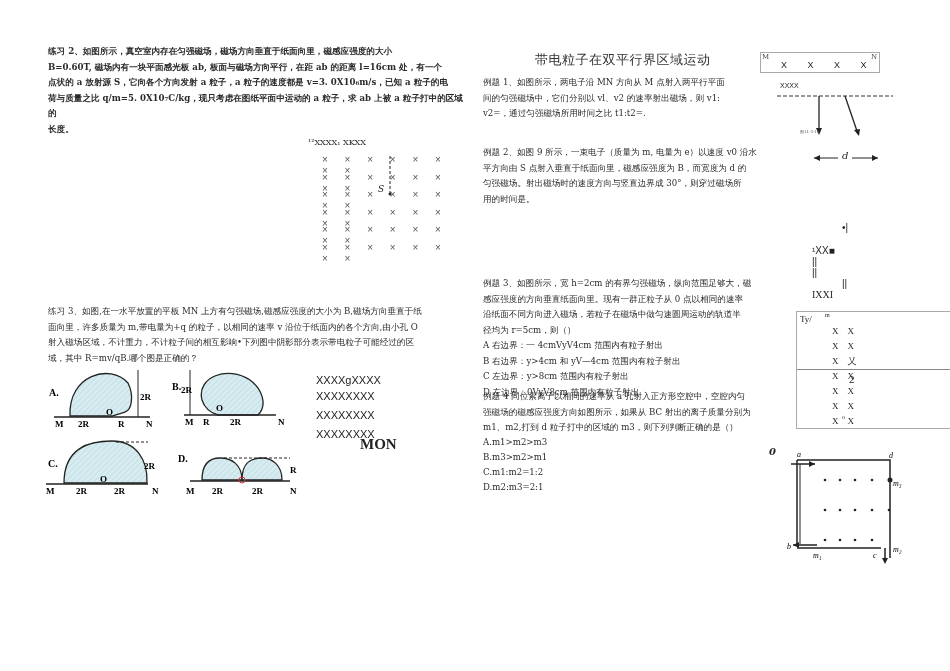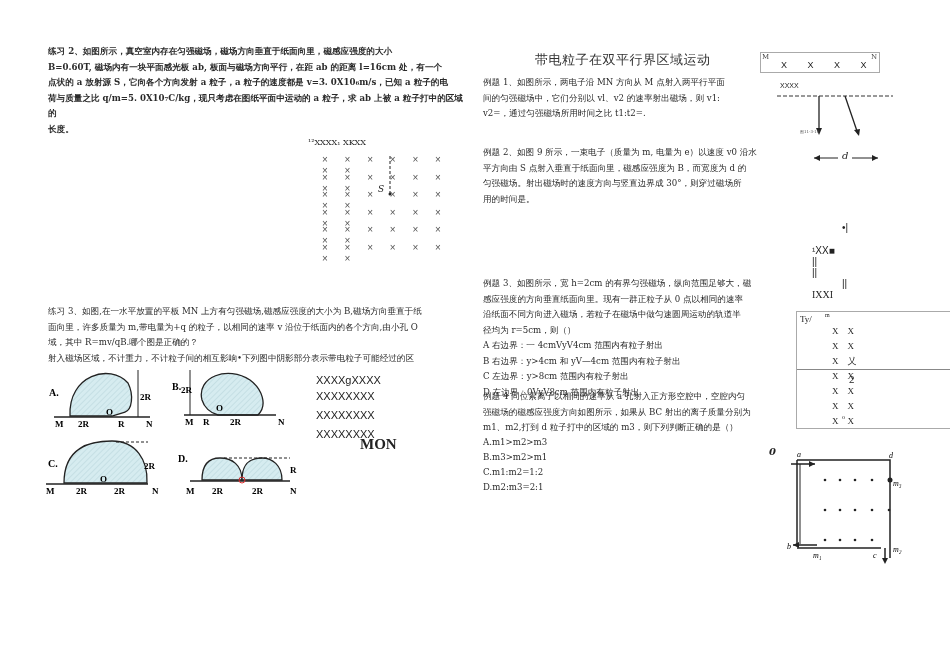--- a/index.html
+++ b/index.html
@@ -40,22 +40,22 @@
   <svg class="abs" style="left:0; top:0;" width="150" height="120">
     <line x1="82" y1="18" x2="82" y2="56" stroke="#222" stroke-width="1" stroke-dasharray="3,2"></line>
     <circle cx="82" cy="56" r="1.5" fill="#222"></circle>
   </svg>
   <div class="abs" style="left:70px; top:46px; font-size:9px; font-style:italic;">S</div>
 </div>
 
 <div class="abs para" style="left:48px; top:304px; width:425px;">
   <p>练习 3、如图,在一水平放置的平板 MN 上方有匀强磁场,磁感应强度的大小为 B,磁场方向垂直于纸</p>
   <p>面向里，许多质量为 m,带电量为+q 的粒子，以相同的速率 v 沿位于纸面内的各个方向,由小孔 O</p>
+  <p>射入磁场区域，不计重力，不计粒子间的相互影响•下列图中阴影部分表示带电粒子可能经过的区</p>
   <p>域，其中 R=mv/qB.哪个图是正确的？</p>
-  <p>射入磁场区域，不计重力，不计粒子间的相互影响•下列图中阴影部分表示带电粒子可能经过的区</p>
 </div>
 
 <svg class="abs" style="left:40px; top:365px;" width="270" height="140" font-family="Liberation Serif, serif" font-size="9" font-weight="bold">
   <defs>
     <pattern id="hatch" patternUnits="userSpaceOnUse" width="4" height="4" patternTransform="rotate(45)">
       <rect width="4" height="4" fill="#d6ecf0"></rect>
       <line x1="0" y1="0" x2="0" y2="4" stroke="#b4d2d8" stroke-width="1"></line>
     </pattern>
   </defs>
 

